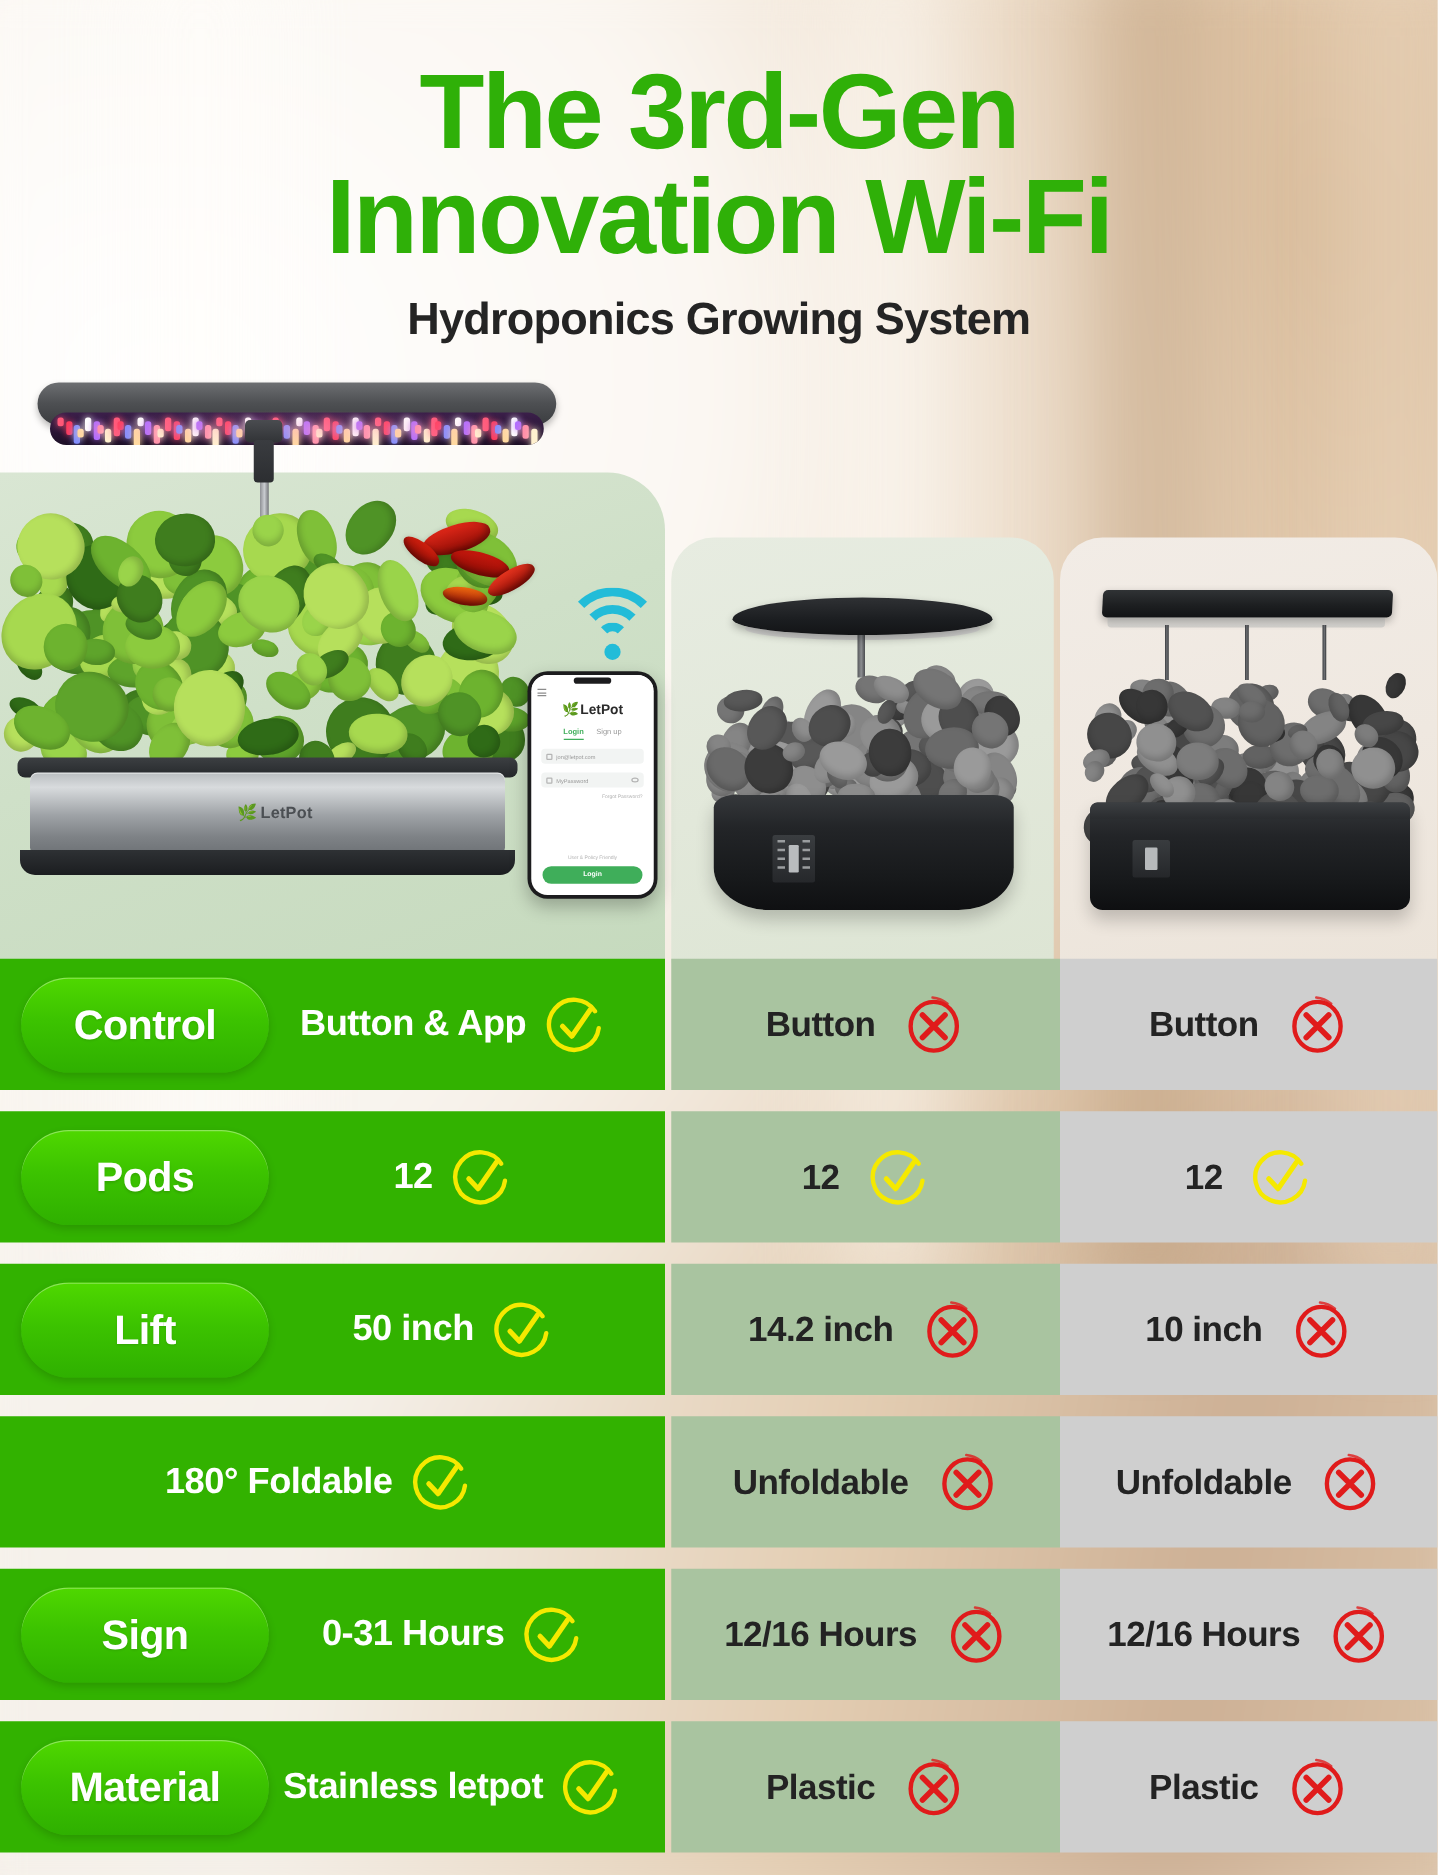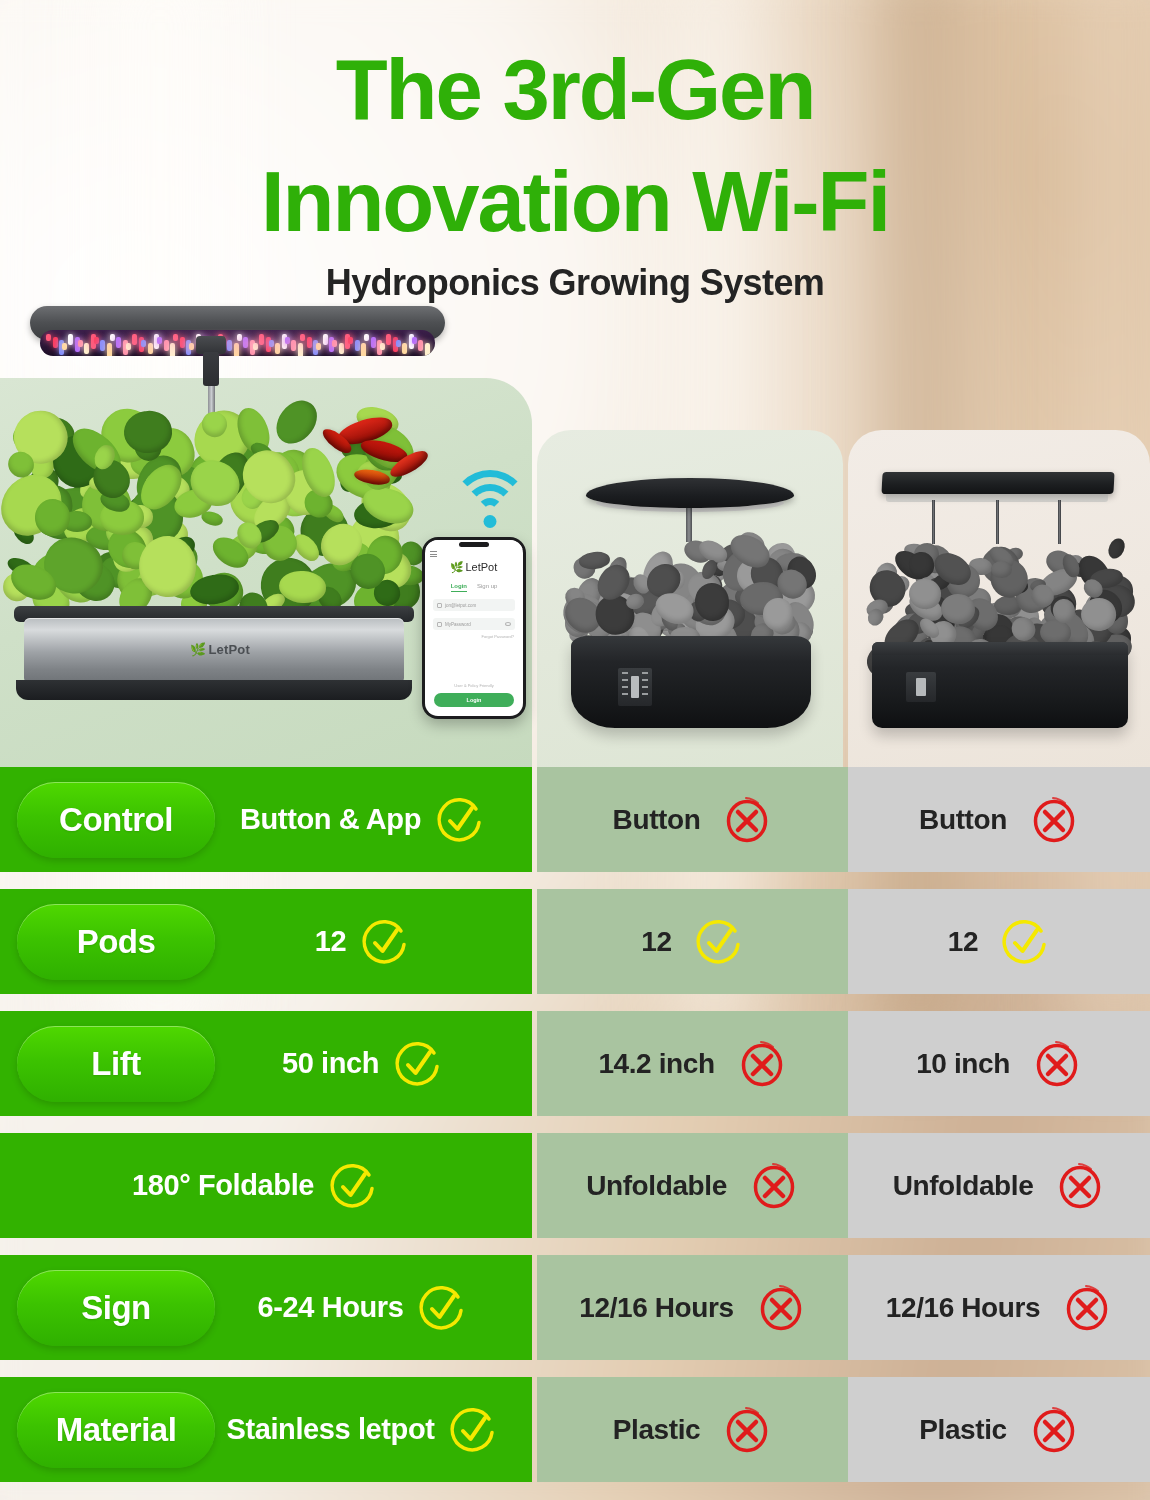--- a/index.html
+++ b/index.html
@@ -27,21 +27,21 @@
   .bg-s2 { left:640px; width:150px; background:linear-gradient(90deg,rgba(255,255,255,0),#fffdf9,rgba(255,255,255,0)); opacity:.6;}
   .bg-s3 { left:860px; width:120px; background:linear-gradient(90deg,rgba(180,145,110,0),#b08d68,rgba(180,145,110,0)); opacity:.5;}
   .bg-s4 { left:1040px;width:150px; background:linear-gradient(90deg,rgba(255,255,255,0),#efdcc6,rgba(255,255,255,0)); opacity:.55;}
 
   
   .header { position:absolute; top:0; left:0; width:1150px; z-index:5; text-align:center; }
   .title {
     color:#2fb008; font-weight:bold; font-size:85px; line-height:0.99;
     letter-spacing:-2px; padding-top:48px;
   }
-  .title .l2 { display:block;margin-top:28px; }
+  .title .l2 { display:block; }
   .subtitle {
     color:#242424; font-weight:bold; font-size:36px; letter-spacing:-0.6px;
     margin-top:18px;
   }
 
   
   .showcase { position:absolute; top:290px; left:0; width:1150px; height:480px; z-index:4; }
 
   
   .card-hero {
@@ -131,21 +131,21 @@
   }
   .phone-screen {
     width:100%; height:100%; background:#ffffff; border-radius:13px; overflow:hidden;
     position:relative;
   }
   .ph-status { height:9px; position:relative; background:#fff; }
   .ph-notch { position:absolute; left:50%; top:2px; transform:translateX(-50%);
     width:30px; height:5px; background:#1c1c1e; border-radius:3px; }
   .ph-menu { position:absolute; left:5px; top:11px; width:7px; height:6px; }
   .ph-menu i { display:block; height:1px; background:#8c8c8c; margin-bottom:1.5px; }
-  .ph-brand { text-align:center; margin-top:12px; font-size:11px; font-weight:normal; color:#2b2b2b; }
+  .ph-brand { text-align:center; margin-top:12px; font-size:11px; font-weight:bold; color:#2b2b2b; }
   .ph-brand .bmark { color:#3fae5a; margin-right:1px; }
   .ph-tabs { display:flex; justify-content:center; gap:10px; margin-top:9px; font-size:6px; }
   .ph-tab-a { color:#3fae5a; font-weight:bold; border-bottom:1.5px solid #3fae5a; padding-bottom:2px; }
   .ph-tab-b { color:#9a9a9a; }
   .ph-field {
     margin:7px 8px 0; height:12px; background:#f2f4f3; border-radius:3px;
     display:flex; align-items:center; padding:0 4px; gap:3px;
   }
   .ph-fico { width:5px; height:5px; border:1px solid #b5b5b5; border-radius:1px; flex:none; }
   .ph-ftxt { font-size:4.5px; color:#9a9a9a; }
@@ -959,21 +959,21 @@
           </svg>
         </div>
       </div>
     </div>
     <div class="row" style="top: 488px;">
       <div class="cell c1">
         <div class="pill">
           <span>Sign</span>
         </div>
         <div class="val1">
-          <span class="txt">6-24 Hours</span>
+          <span class="txt">0-31 Hours</span>
           <svg class="mark-ico" viewBox="0 0 100 100">
             <path d="M82 28 A40 40 0 1 0 88 55" fill="none" stroke="#f5e900" stroke-width="7" stroke-linecap="round"></path>
             <path d="M76 20 A42 42 0 0 0 58 11" fill="none" stroke="#f5e900" stroke-width="4" stroke-linecap="round" opacity=".8"></path>
             <path d="M30 52 L45 68 L74 26" fill="none" stroke="#f5e900" stroke-width="8" stroke-linecap="round" stroke-linejoin="round"></path>
           </svg>
         </div>
       </div>
       <div class="cell c2">
         <div class="valx">
           <span class="txt">12/16 Hours</span>

